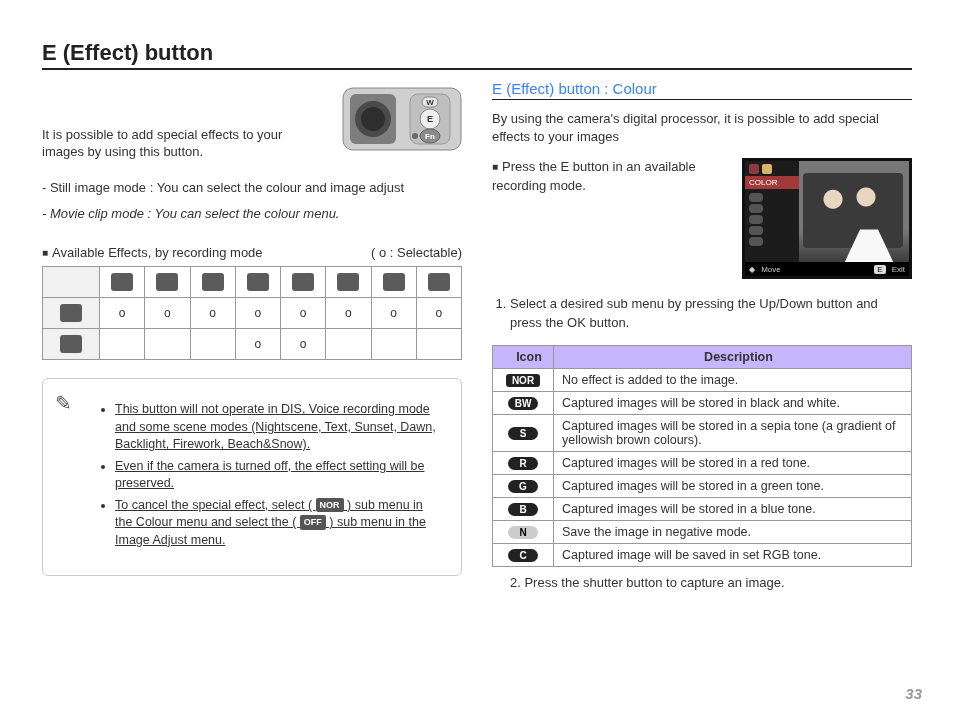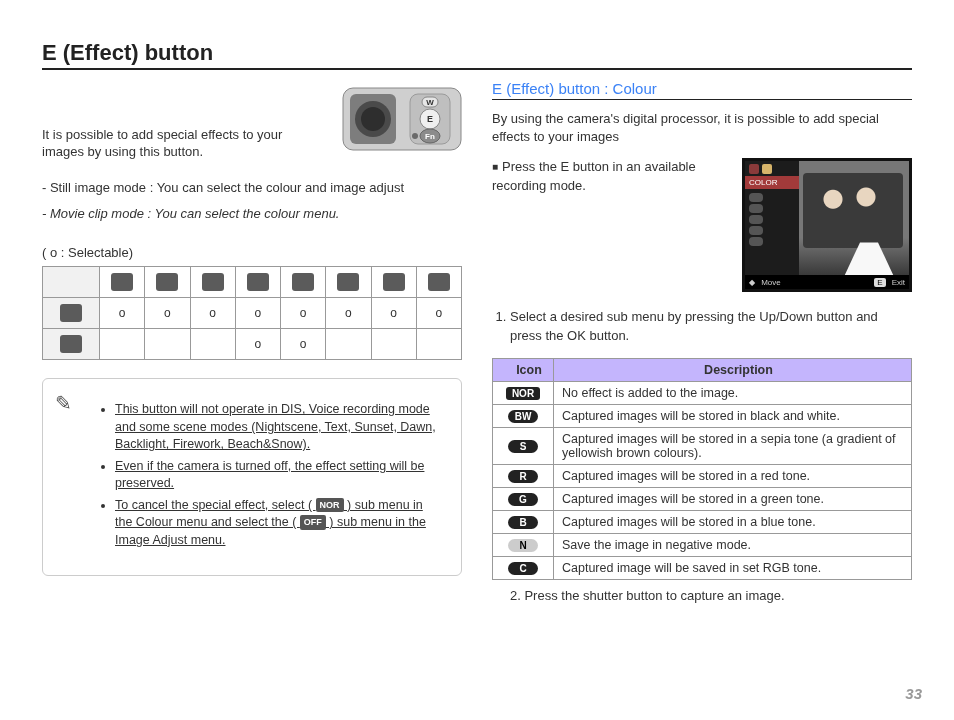--- a/index.html
+++ b/index.html
@@ -124,21 +124,21 @@
   .lcd-illus {
     width: 170px;
     flex: none;
   }
   .lcd-frame {
     background:#111;
     padding:3px;
   }
   .lcd-screen {
     position:relative;
-    height: 128px;
+    height: 115px;
     background: linear-gradient(#777,#777 60%, #222 100%);
     overflow:hidden;
   }
   .lcd-people {
     position:absolute; right:6px; top:12px; width:100px; height:75px;
     background: radial-gradient(circle at 30% 35%, #e8d6c0 0 9px, transparent 10px),
                 radial-gradient(circle at 63% 32%, #e8d6c0 0 9px, transparent 10px),
                 linear-gradient(#3a3a3a,#3a3a3a);
     border-radius:4px;
   }
@@ -248,20 +248,21 @@
       </div>
 
       <div class="mode-desc">
         <span class="label">- Still image mode : </span><span class="detail">You can select the colour and image adjust</span>
       </div>
       <div class="mode-desc" style="margin-top:8px;font-style:italic;">
         <span class="label">- Movie clip mode : </span><span class="detail">You can select the colour menu.</span>
       </div>
 
       <div class="avail-row">
+        <div><span class="sq">■</span><span>Available Effects, by recording mode</span></div>
         <div>( o : Selectable)</div>
       </div>
 
       <table class="effects">
         <thead>
           <tr>
             <th class="row-head"></th>
             <th><span class="mode-icon"></span></th>
             <th><span class="mode-icon"></span></th>
             <th><span class="mode-icon"></span></th>

